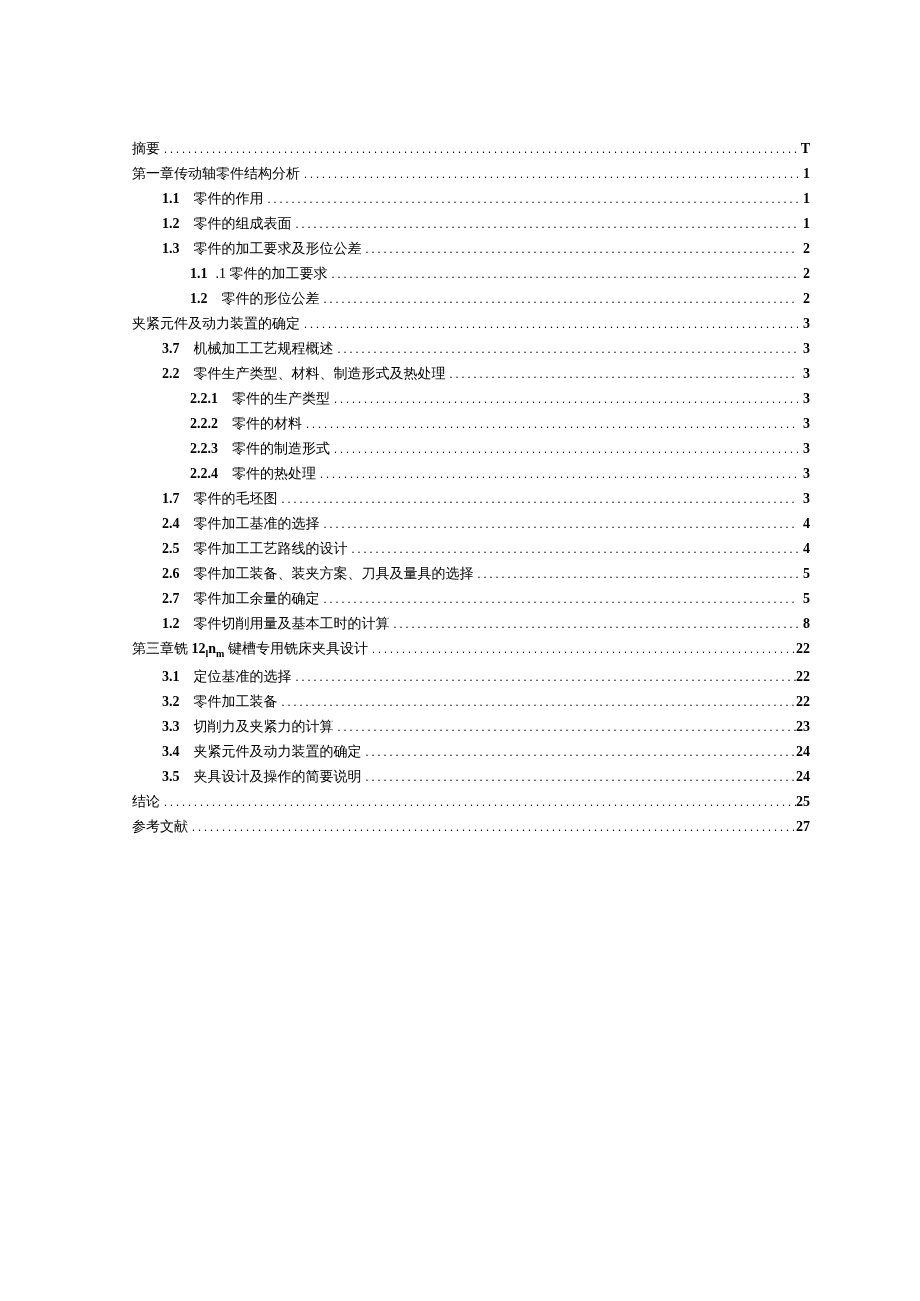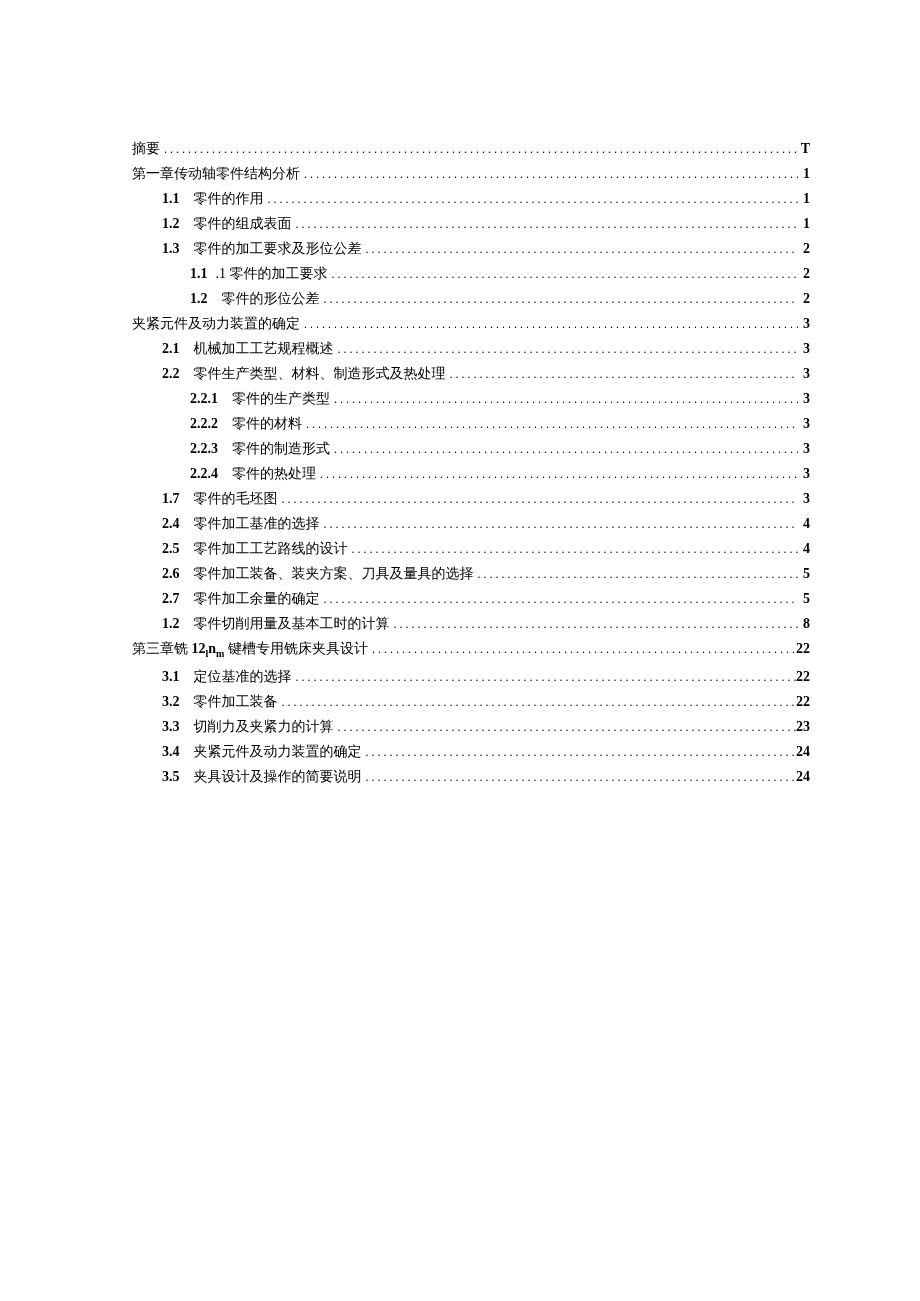--- a/index.html
+++ b/index.html
@@ -108,21 +108,21 @@
     <span class="leader"></span>
     <span class="pg">2</span>
   </div>
 
   <div class="toc-line indent-0">
     <span class="toc-title">夹紧元件及动力装置的确定</span>
     <span class="leader"></span>
     <span class="pg">3</span>
   </div>
   <div class="toc-line indent-1">
-    <span class="num">2.1</span>
+    <span class="num">3.7</span>
     <span class="toc-title">机械加工工艺规程概述</span>
     <span class="leader"></span>
     <span class="pg">3</span>
   </div>
   <div class="toc-line indent-1">
     <span class="num">2.2</span>
     <span class="toc-title">零件生产类型、材料、制造形式及热处理</span>
     <span class="leader"></span>
     <span class="pg">3</span>
   </div>
@@ -216,14 +216,24 @@
     <span class="leader"></span>
     <span class="pg">24</span>
   </div>
   <div class="toc-line indent-1">
     <span class="num">3.5</span>
     <span class="toc-title">夹具设计及操作的简要说明</span>
     <span class="leader"></span>
     <span class="pg">24</span>
   </div>
 
+  <div class="toc-line indent-0">
+    <span class="toc-title">结论</span>
+    <span class="leader"></span>
+    <span class="pg">25</span>
+  </div>
+  <div class="toc-line indent-0">
+    <span class="toc-title">参考文献</span>
+    <span class="leader"></span>
+    <span class="pg">27</span>
+  </div>
 
 </div>
 
 </body></html>

